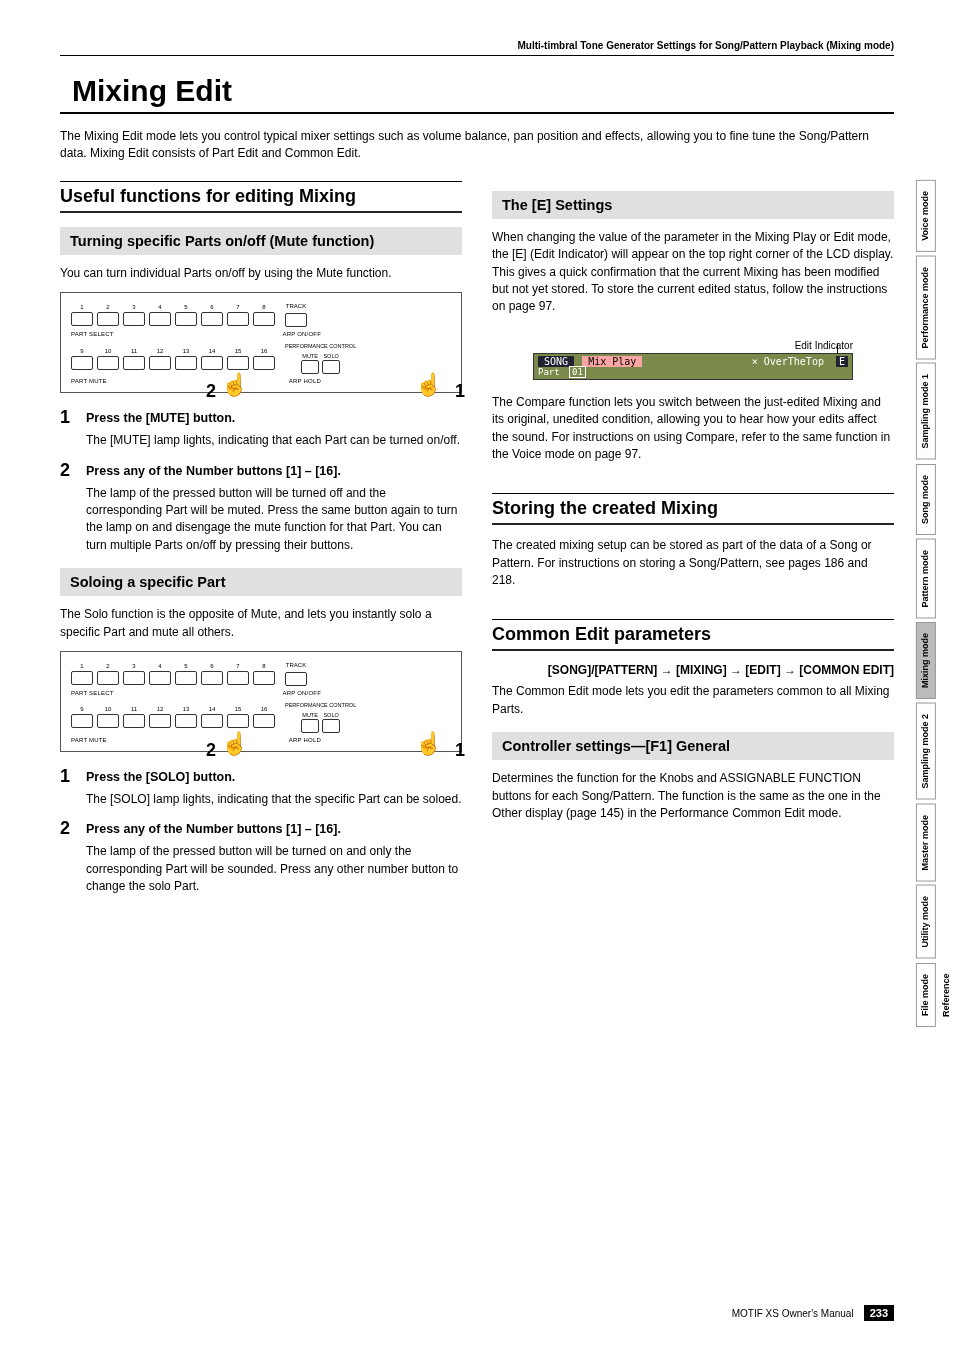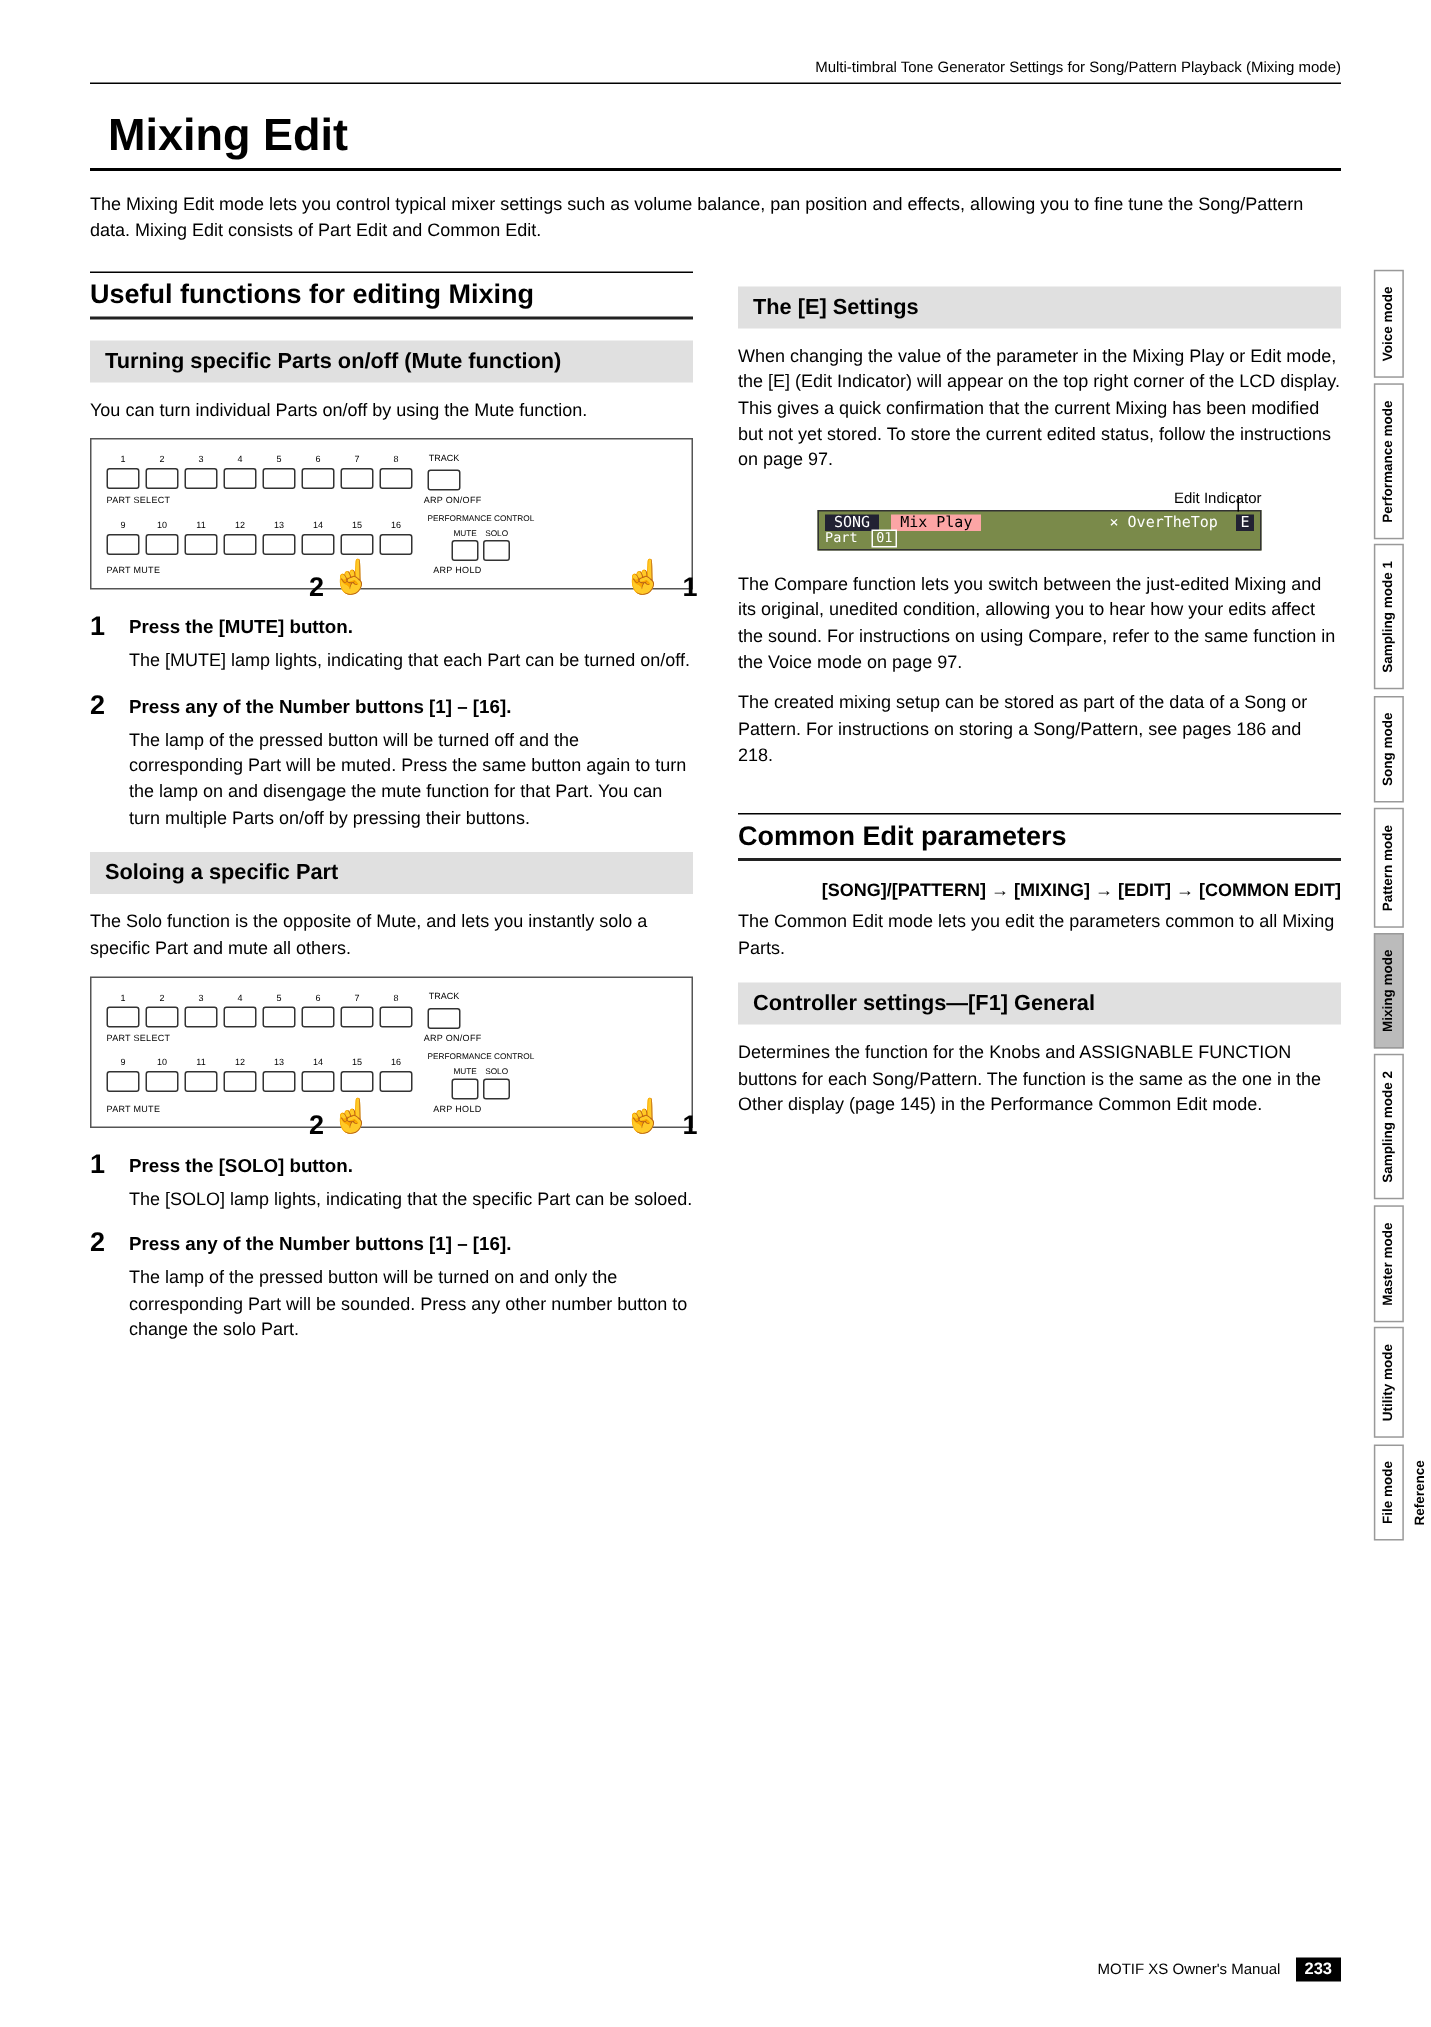--- a/index.html
+++ b/index.html
@@ -1,21 +1,21 @@
 <!DOCTYPE html>
 <html><head>
 <meta charset="utf-8">
 <style>
   * { box-sizing: border-box; margin: 0; padding: 0; }
   html, body { width: 954px; height: 1351px; font-family: Arial, Helvetica, sans-serif; color: #000; background: #fff; }
   .page { position: relative; width: 954px; height: 1351px; padding: 40px 60px 40px 60px; }
 
   .page-rule { border: 0; border-top: 1px solid #000; margin: 0 0 6px 0; }
 
-  .running-head { font-size: 10px; font-weight: normal; text-align: right; margin-bottom: 4px; }
+  .running-head { font-size: 10px; font-weight: bold; text-align: right; margin-bottom: 4px; }
 
   .h1 { font-size: 30px; font-weight: bold; margin: 18px 0 4px 12px; }
   .h1-rule { border: 0; border-top: 2px solid #000; margin-bottom: 14px; }
 
   .intro { font-size: 12px; line-height: 1.4; margin-bottom: 22px; }
 
   .columns { display: flex; gap: 30px; }
   .col { flex: 1 1 0; }
 
   .h2-wrap { margin: 8px 0 12px 0; }
@@ -38,21 +38,21 @@
   .btn-stack { display:flex; flex-direction:column; align-items:center; gap:2px; }
   .btn-num { font-size: 6px; text-align:center; line-height:1; }
   .btn-label-row { font-size: 6px; text-align:center; letter-spacing:0.2px; margin-top:2px; }
   .right-stack { display:flex; flex-direction:column; align-items:center; gap:4px; margin-left:6px; font-size:5.5px; text-align:center; }
   .track-lbl { font-size:6px; }
   .sec-row { display:flex; justify-content:space-between; margin-top:2px; }
 
   .hand { position:absolute; font-size:22px; }
   .panel-callout { position:absolute; font-size:18px; font-weight:bold; }
 
-  .lcd-fig { margin: 11px auto 14px auto; width: 296px; }
+  .lcd-fig { margin: 24px auto 14px auto; width: 320px; }
   .lcd { background:#7a8a4a; border:1px solid #333; color:#fff; font-family: monospace; font-size:10px; padding:2px 4px; position:relative; }
   .lcd .tab { display:inline-block; background:#223; color:#fff; padding:0 6px; margin-right:2px; }
   .lcd-caption { font-size:10px; text-align:right; margin-bottom:2px; }
   .lcd-line { border-left:1px solid #000; height:10px; position:absolute; right:14px; top:-10px; }
 
   .breadcrumb { font-size: 12px; font-weight: bold; text-align: right; margin: 6px 0 6px 0; }
 
   
   .side-tabs { position: absolute; right: 0; top: 180px; display: flex; flex-direction: column; gap: 4px; }
   .tab-item { writing-mode: vertical-rl; transform: rotate(180deg); font-size: 9px; font-weight: bold; padding: 10px 4px; background: #fff; border: 1px solid #999; text-align:center; line-height:1.1; }
@@ -345,20 +345,25 @@
           </span>
           <div style="clear:both;font-size:9px;">
             <span>Part</span>
             <span style="border:1px solid #fff;padding:0 2px;margin-left:4px;">01</span>
           </div>
         </div>
       </div>
 
       <div class="body">The Compare function lets you switch between the just-edited Mixing and its original, unedited condition, allowing you to hear how your edits affect the sound. For instructions on using Compare, refer to the same function in the Voice mode on page 97.</div>
 
+      <div class="h2-wrap" style="margin-top:30px;">
+        <hr class="h2-rule-top">
+        <div class="h2">Storing the created Mixing</div>
+        <hr class="h2-rule-bot">
+      </div>
       <div class="body">The created mixing setup can be stored as part of the data of a Song or Pattern. For instructions on storing a Song/Pattern, see pages 186 and 218.</div>
 
       <div class="h2-wrap" style="margin-top:30px;">
         <hr class="h2-rule-top">
         <div class="h2">Common Edit parameters</div>
         <hr class="h2-rule-bot">
       </div>
       <div class="breadcrumb">[SONG]/[PATTERN] → [MIXING] → [EDIT] → [COMMON EDIT]</div>
       <div class="body">The Common Edit mode lets you edit the parameters common to all Mixing Parts.</div>
 

